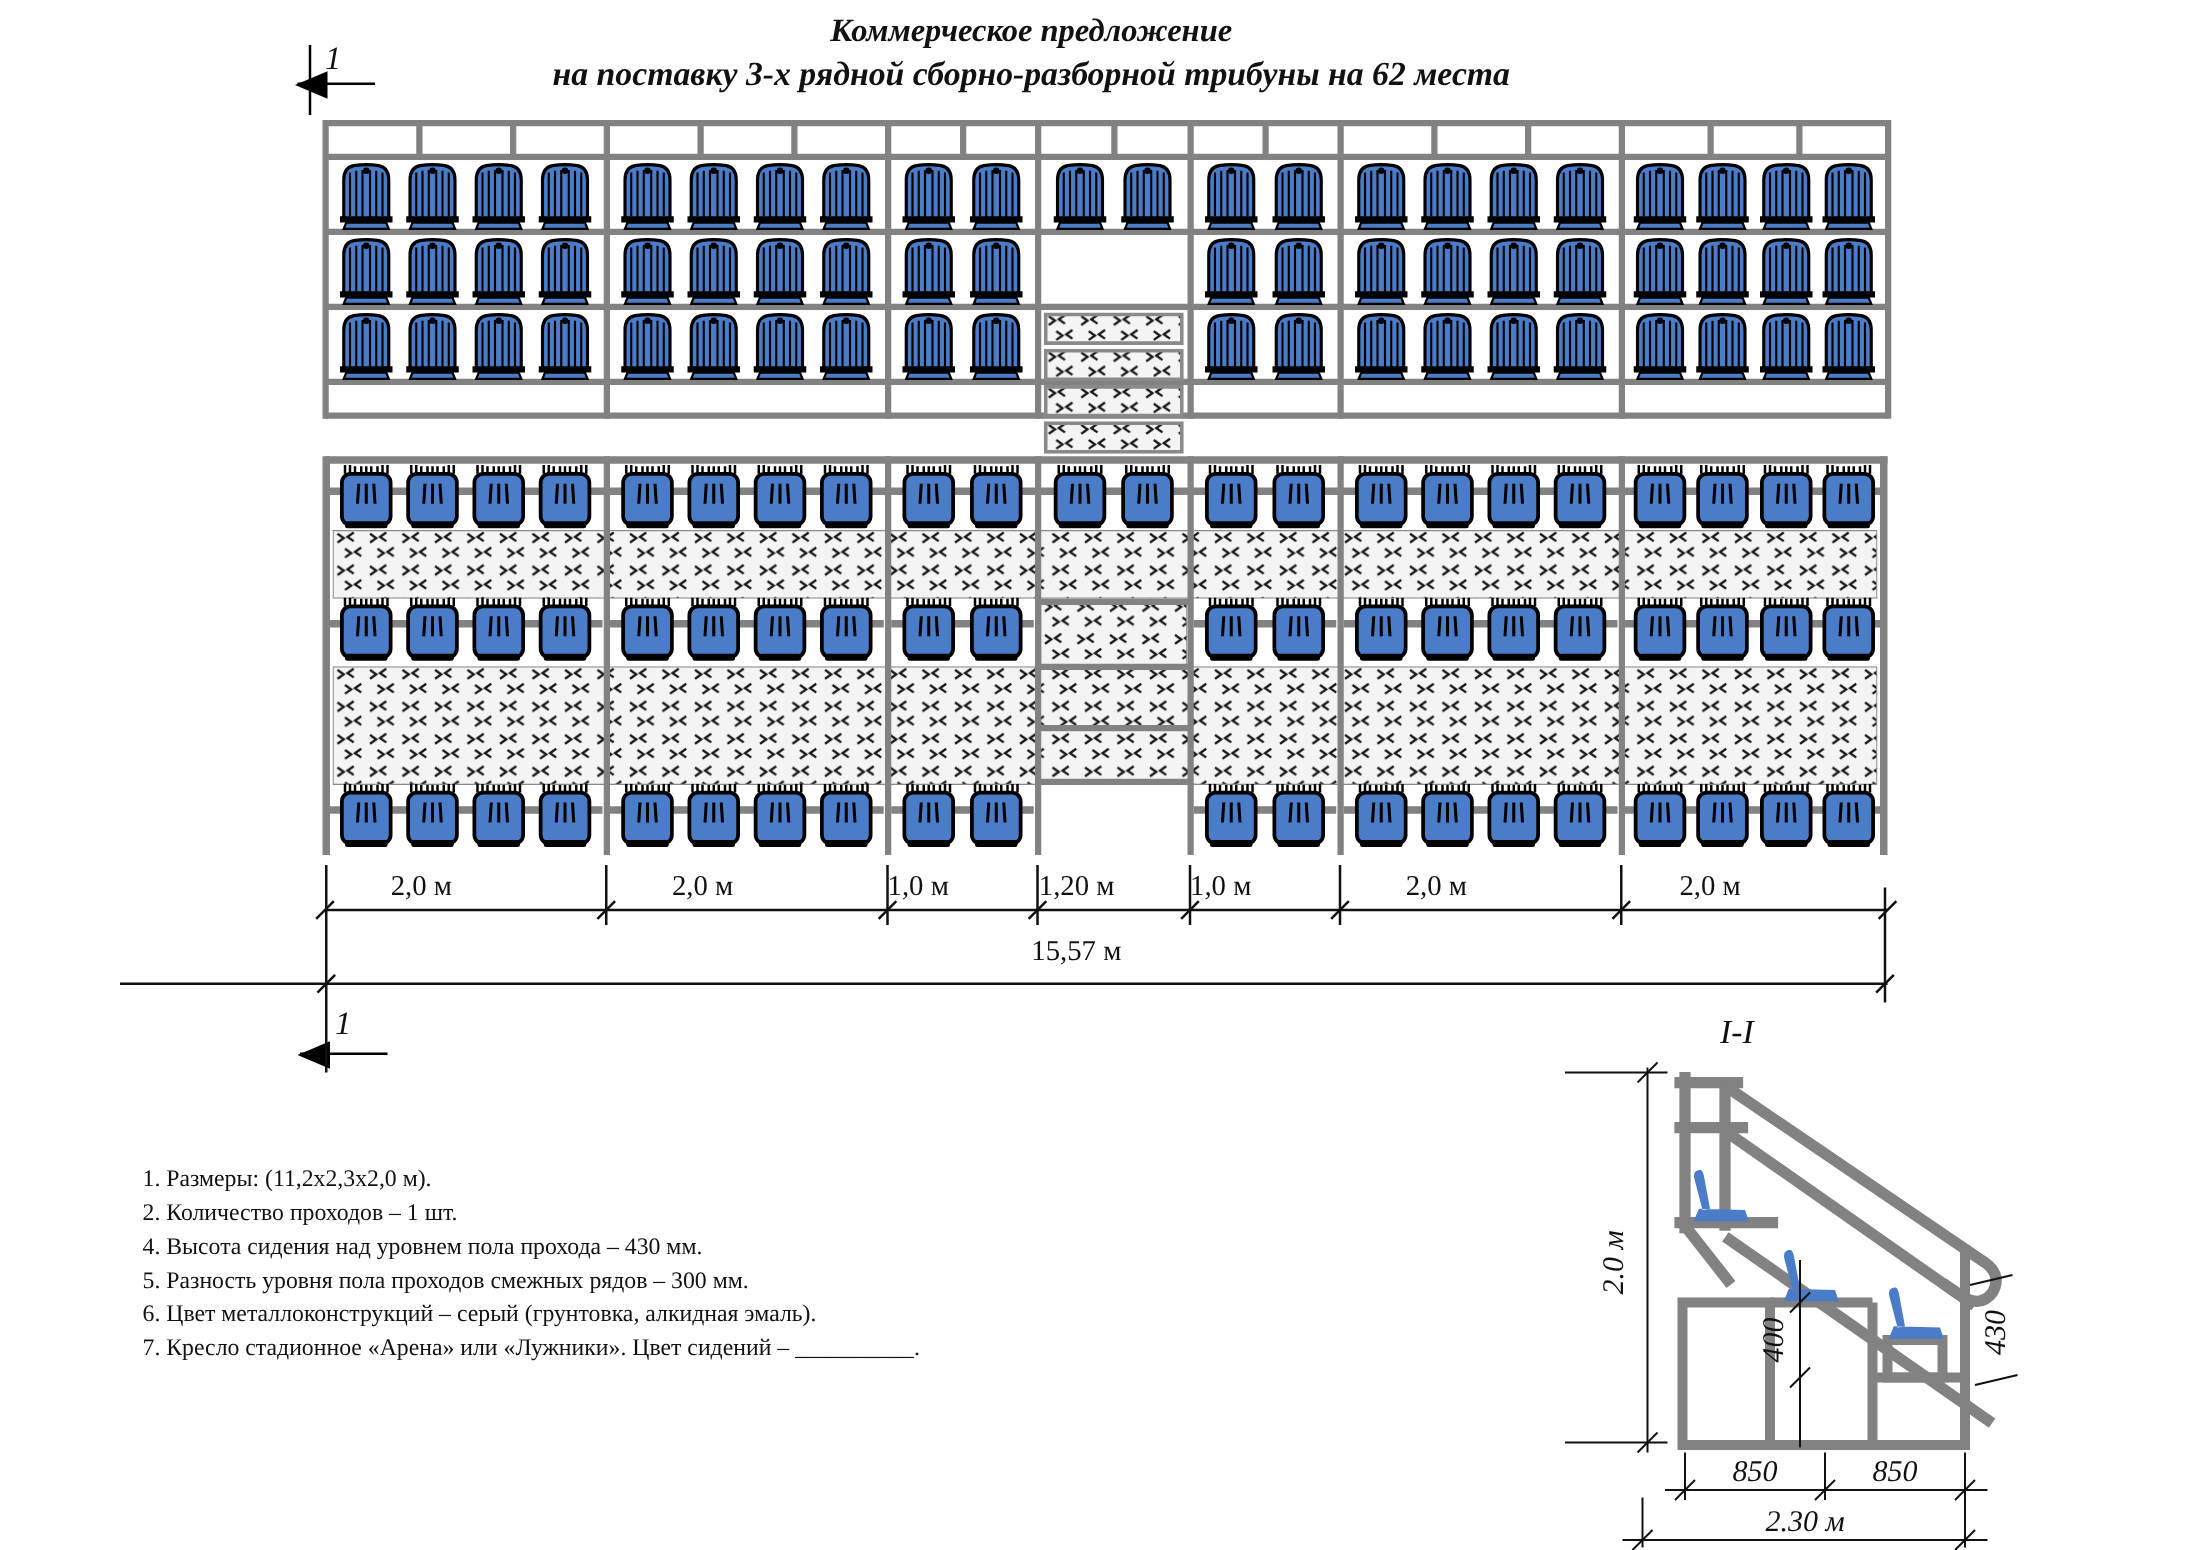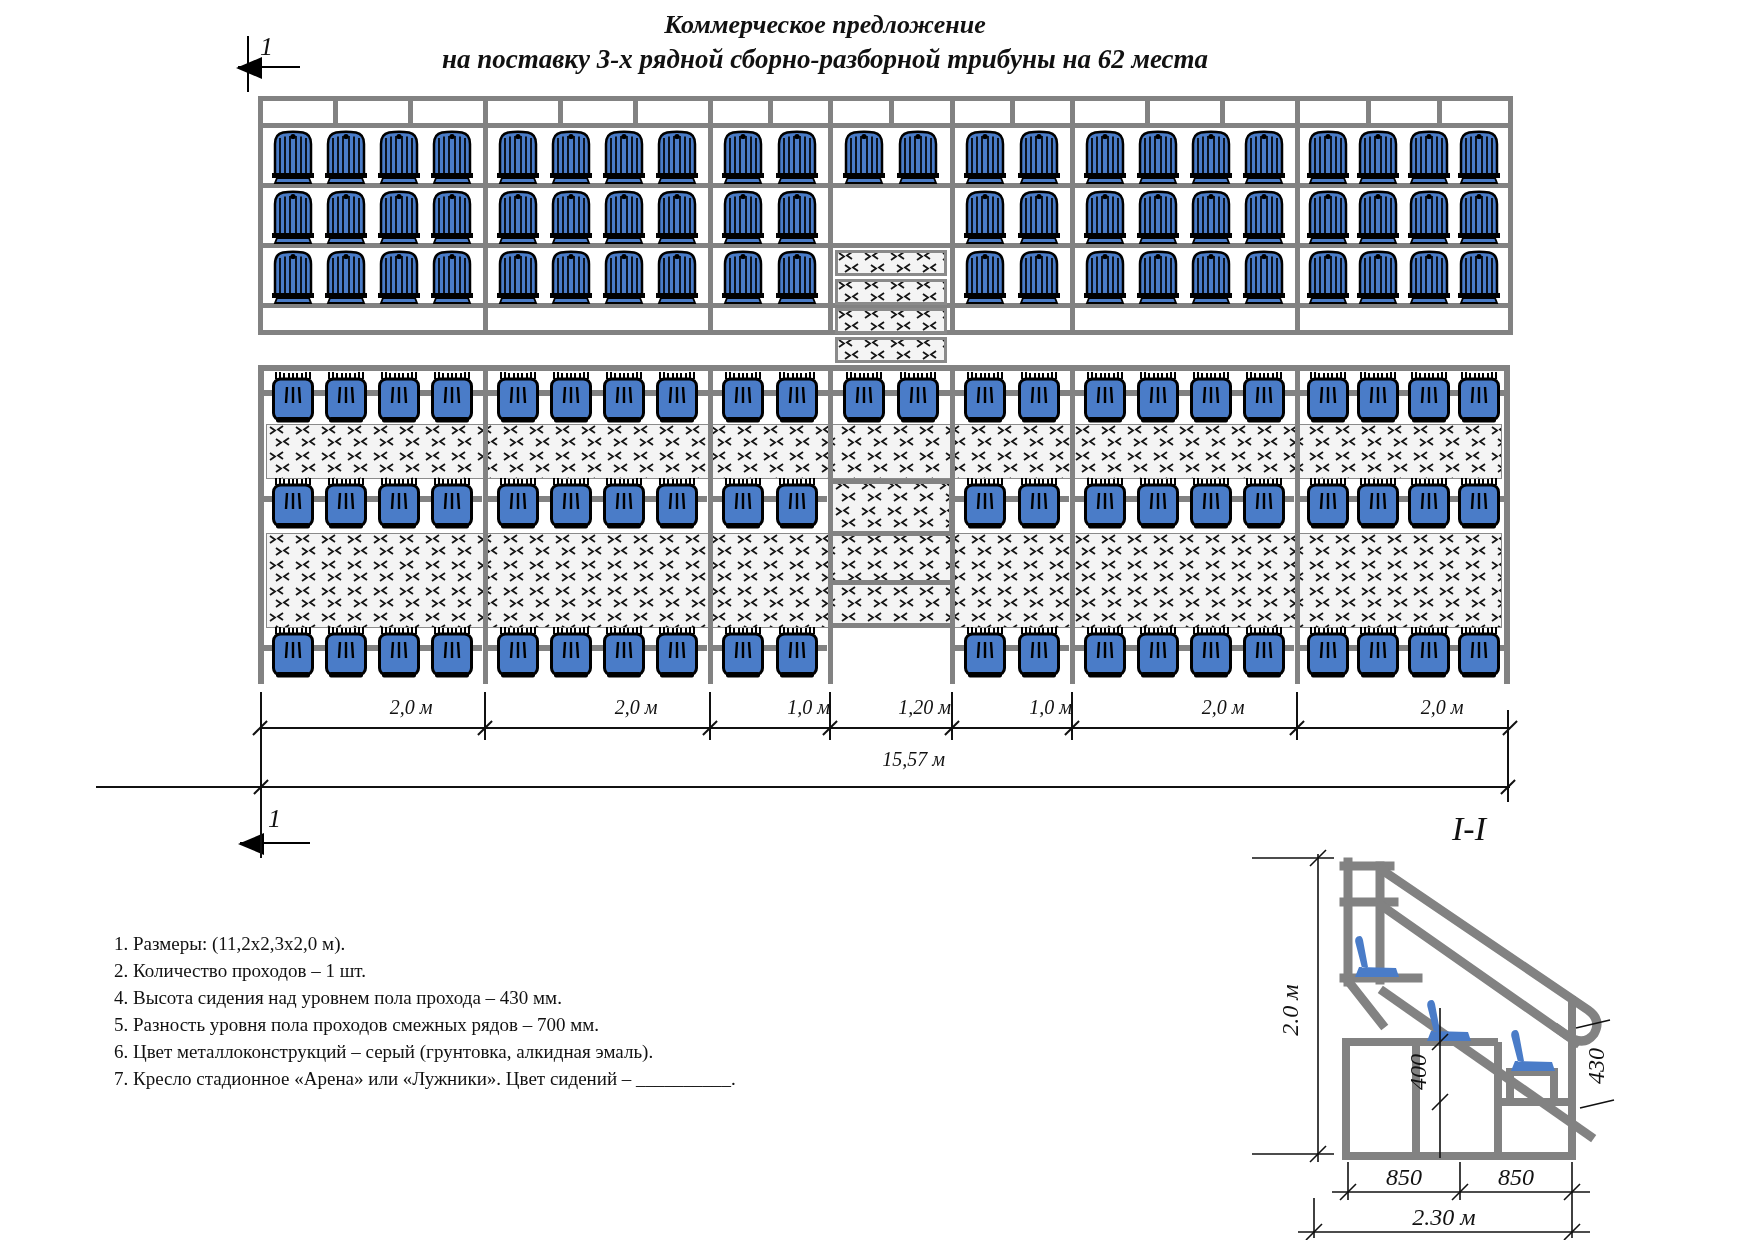--- a/index.html
+++ b/index.html
@@ -4,21 +4,21 @@
 <style>
   html,body{margin:0;padding:0;background:#fff;}
   #canvas{position:relative;width:1754px;height:1240px;background:#fff;overflow:hidden;
           font-family:"Liberation Serif",serif;color:#111;}
   .abs{position:absolute;}
   .ln{background:#000;}
   .it{font-style:italic;}
   .title-line{left:160px;width:1330px;text-align:center;font-style:italic;font-weight:bold;}
   .cutnum{font-style:italic;font-size:26px;}
   .arrL{width:0;height:0;border-right:26px solid #000;border-top:11px solid transparent;border-bottom:11px solid transparent;}
-  .dimlabel{font-style:italic;font-size:20px;text-align:right;}
+  .dimlabel{font-size:23px;text-align:left;}
   .char-item{white-space:nowrap;}
 </style>
 </head>
 <body>
 
 <div id="canvas">
 
   <svg width="0" height="0" style="position:absolute">
     <defs>
       <pattern id="hp" width="26" height="26" patternUnits="userSpaceOnUse">
@@ -38,29 +38,29 @@
 
   <div class="abs ln" style="left:247px;top:36px;width:2px;height:56px"></div>
   <div class="abs ln" style="left:238px;top:66px;width:62px;height:2px"></div>
   <div class="abs arrL" style="left:236px;top:57px"></div>
   <div class="abs cutnum" style="left:260px;top:32px">1</div>
 
   <div class="abs arrL" style="left:238px;top:833px"></div>
   <div class="abs ln" style="left:240px;top:842px;width:70px;height:2px"></div>
   <div class="abs cutnum" style="left:268px;top:804px">1</div>
 
-  <div class="abs it" style="left:1452px;top:810px;font-size:34px">I-I</div>
+  <div class="abs it" style="left:1376px;top:810px;font-size:27px">I-I</div>
 
   <div class="abs dimlabel" style="left:825px;top:748px;width:120px">15,57 м</div>
 
   <div class="abs" style="left:114px;top:930px;font-size:19px;line-height:27px">
     <div class="char-item">1. Размеры: (11,2х2,3х2,0 м).</div>
     <div class="char-item">2. Количество проходов – 1 шт.</div>
     <div class="char-item">4. Высота сидения над уровнем пола прохода – 430 мм.</div>
-    <div class="char-item">5. Разность уровня пола проходов смежных рядов – 700 мм.</div>
+    <div class="char-item">5. Разность уровня пола проходов смежных рядов – 300 мм.</div>
     <div class="char-item">6. Цвет металлоконструкций – серый (грунтовка, алкидная эмаль).</div>
     <div class="char-item">7. Кресло стадионное «Арена» или «Лужники». Цвет сидений – __________.</div>
   </div>
 
 <div class="abs" style="left: 260px; top: 96px; width: 1250px; height: 5px; background: rgb(130, 130, 130);"></div>
     <div class="abs" style="left: 260px; top: 123px; width: 1250px; height: 5px; background: rgb(130, 130, 130);"></div>
     <div class="abs" style="left: 333px; top: 96px; width: 5px; height: 32px; background: rgb(130, 130, 130);"></div>
     <div class="abs" style="left: 408px; top: 96px; width: 5px; height: 32px; background: rgb(130, 130, 130);"></div>
     <div class="abs" style="left: 558px; top: 96px; width: 5px; height: 32px; background: rgb(130, 130, 130);"></div>
     <div class="abs" style="left: 633px; top: 96px; width: 5px; height: 32px; background: rgb(130, 130, 130);"></div>

